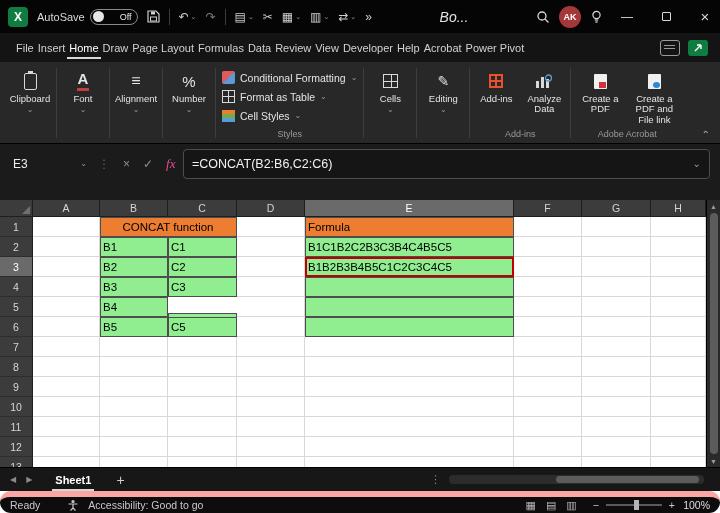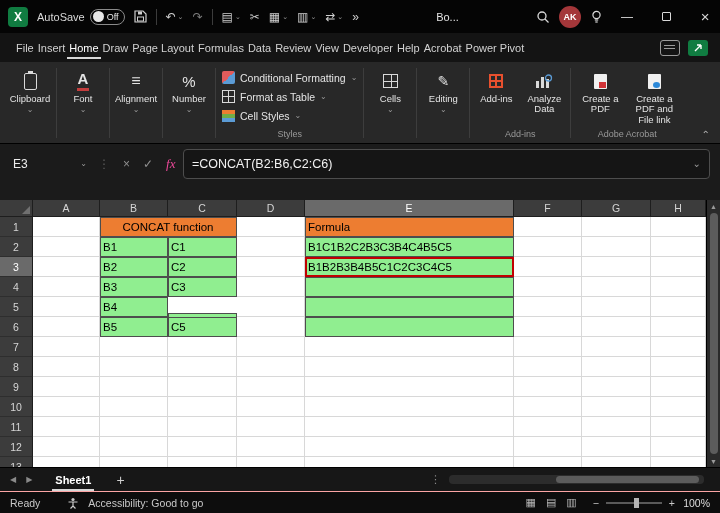--- a/index.html
+++ b/index.html
@@ -9,27 +9,27 @@
 
   
   .titlebar{position:absolute;top:0;left:0;right:0;height:33px;background:#050505;
             display:flex;align-items:center;gap:9px;padding-left:8px;color:#d9d9d9;font-size:11px;}
   .logo{width:20px;height:20px;background:var(--brand);border-radius:4px;color:#fff;font-weight:bold;
         font-size:12px;display:flex;align-items:center;justify-content:center;flex:0 0 auto;}
   .autosave{display:flex;align-items:center;gap:5px;}
   .toggle{display:flex;align-items:center;gap:3px;border:1px solid #8a8a8a;border-radius:9px;
           height:16px;padding:1px 5px 1px 2px;}
   .knob{width:11px;height:11px;background:#e6e6e6;border-radius:50%;}
-  .toggle-label{font-size:9px;color:#e6e6e6;}
+  .toggle-label{font-size:9px;color:#e6e6e6;margin-left:13px;}
   .tb-icon{display:flex;align-items:center;gap:2px;color:#cfcfcf;font-size:12px;line-height:1;}
   .tb-chev{font-size:7px;color:#9a9a9a;}
   .tb-sep{width:1px;height:16px;background:#3c3c3c;flex:0 0 auto;}
   .dim{color:#7d7d7d;}
   .spacer{flex:1;}
-  .wbname{font-size:11px;color:#e2e2e2;white-space:nowrap;}
+  .wbname{font-size:14px;color:#e2e2e2;white-space:nowrap;font-style:italic;}
   .avatar{width:22px;height:22px;border-radius:50%;background:var(--avatar);color:#fff;font-size:9px;
           font-weight:bold;display:flex;align-items:center;justify-content:center;}
   .win-btn{width:30px;height:33px;display:flex;align-items:center;justify-content:center;
            color:#d9d9d9;font-size:12px;flex:0 0 auto;}
   .max-box{width:9px;height:9px;border:1px solid #d9d9d9;border-radius:1px;}
 
   
   .menubar{position:absolute;top:33px;left:0;right:0;height:29px;background:#141414;display:flex;
            align-items:center;}
   .menu-tabs{display:flex;align-items:center;gap:0;padding-left:14px;font-size:11px;color:#d2d2d2;height:100%;}
@@ -127,21 +127,21 @@
              font-size:11px;font-weight:bold;}
   .sheet-tab::after{content:"";position:absolute;left:10px;right:10px;bottom:1px;height:2px;background:#d8d8d8;}
   .add-sheet{margin-left:12px;font-size:14px;color:#cfcfcf;}
   .hscroll-zone{margin-left:auto;display:flex;align-items:center;gap:8px;padding-right:16px;}
   .tab-dots{color:#8a8a8a;font-size:11px;}
   .hscroll{width:255px;height:9px;background:#2c2c2c;border-radius:4px;position:relative;}
   .hthumb{position:absolute;left:42%;width:56%;top:1px;bottom:1px;background:#5c5c5c;border-radius:4px;}
 
   
   .statusbar{position:absolute;top:491px;left:0;right:0;height:22px;background:#0d0d0d;display:flex;
-             align-items:center;font-size:10.5px;color:#c9c9c9;border-top:1px solid #fca5a5;padding:0 10px;}
+             align-items:center;font-size:10.5px;color:#c9c9c9;border-top:6px solid #fca5a5;padding:0 10px;border-radius:11px;}
   .sb-left{display:flex;align-items:center;gap:9px;}
   .views{margin-left:auto;display:flex;align-items:center;gap:10px;font-size:11px;color:#b5b5b5;}
   .zoom{display:flex;align-items:center;gap:7px;margin-left:16px;}
   .zoom-track{width:56px;height:2px;background:#5a5a5a;position:relative;}
   .zoom-thumb{position:absolute;left:50%;top:-4px;width:5px;height:10px;background:#b5b5b5;}
   .zoom-pct{min-width:28px;text-align:right;color:#dedede;}
 </style>
 </head>
 <body>
 

